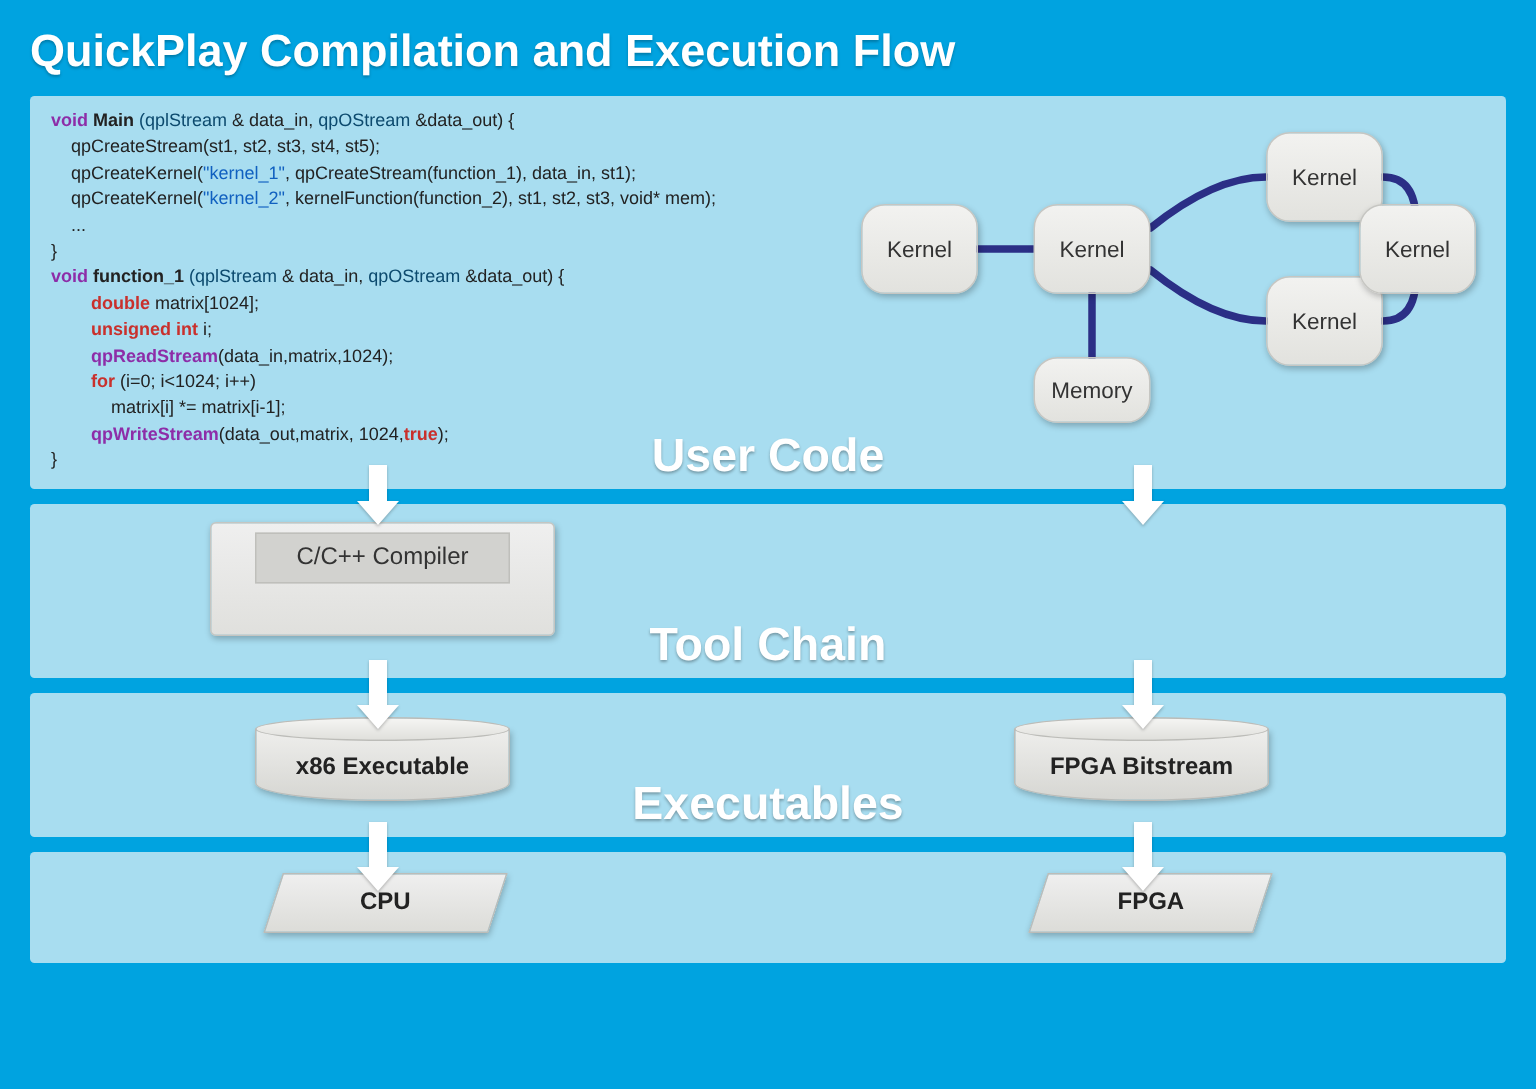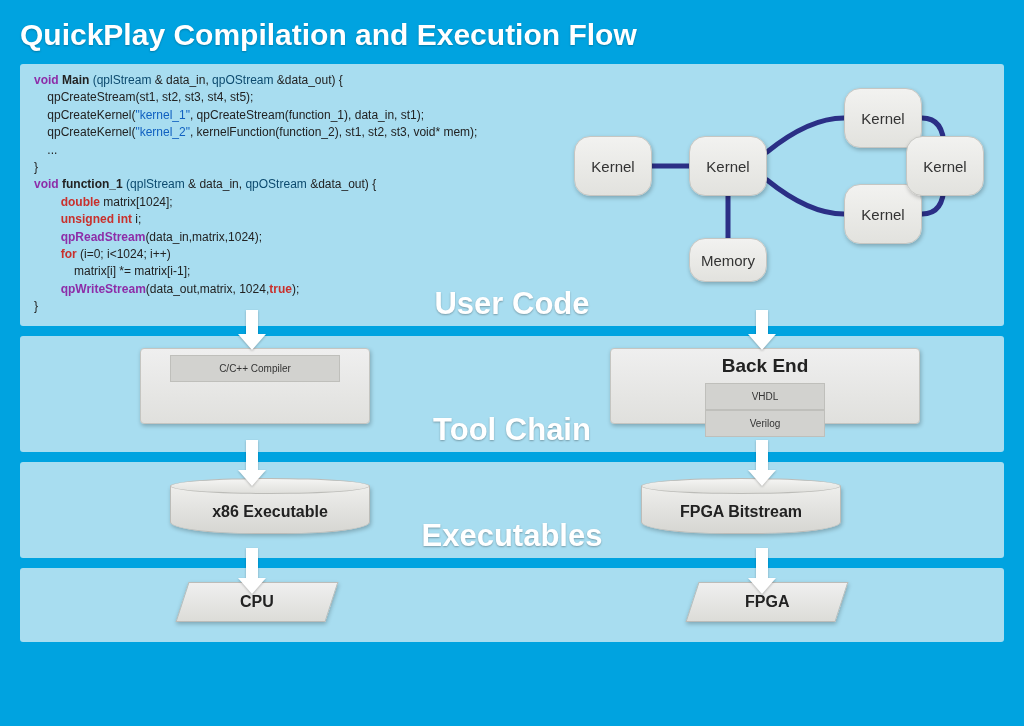--- a/index.html
+++ b/index.html
@@ -85,31 +85,31 @@
     border-radius: 4px;
     box-shadow: 1px 2px 4px rgba(0,0,0,0.25);
     text-align: center;
     padding-top: 6px;
   }
   .tool-box .tool-title { font-size: 19px; font-weight: 600; color: #222; margin-bottom: 6px; }
   .sub-box {
     display: inline-block;
     background: #d2d2cf;
     border: 1px solid #bfbfbb;
-    font-size: 10px;
+    font-size: 16px;
     color: #333;
     padding: 7px 0;
     margin: 0 20px;
   }
 
   
   #band-exec { height: 96px; }
   .cyl {
     position: absolute;
-    width: 200px;
+    width: 170px;
     height: 56px;
   }
   .cyl .body {
     position: absolute;
     left: 0; right: 0; top: 8px; bottom: 0;
     background: linear-gradient(#eeeeec,#d6d6d2);
     border: 1px solid #bcbcb8;
     border-radius: 0 0 85px 85px / 0 0 12px 12px;
     box-shadow: 1px 2px 4px rgba(0,0,0,0.25);
     display: flex;
@@ -208,36 +208,31 @@
     <div class="node mem" style="left:115px;top:160px;">Memory</div>
   </div>
 
   <div class="band-label">User Code</div>
 </div>
 
 <div class="band" id="band-tool">
   <div class="tool-box" style="left:120px; top:12px; width:230px; height:76px;">
     <div class="sub-box" style="width:170px;">C/C++ Compiler</div>
   </div>
-  <div class="tool-box" style="left:590px; top:12px; width:310px; height:76px;">
-    <div class="tool-title">Back End</div>
-    <div class="sub-box" style="width:120px;">VHDL</div>
-    <div class="sub-box" style="width:120px;">Verilog</div>
-  </div>
   <div class="band-label">Tool Chain</div>
 </div>
 
 <div class="band" id="band-exec">
   <div class="cyl" style="left:150px; top:16px;">
     <div class="body">
         <span>x86 Executable</span>
       </div>
     <div class="top"></div>
   </div>
-  <div class="cyl" style="left:621px; top:16px;">
+  <div class="cyl" style="left:656px; top:16px;">
     <div class="body">
         <span>FPGA Bitstream</span>
       </div>
     <div class="top"></div>
   </div>
   <div class="band-label">Executables</div>
 </div>
 
 <div class="band" id="band-hw">
   <div class="para" style="left:162px; top:14px;">

